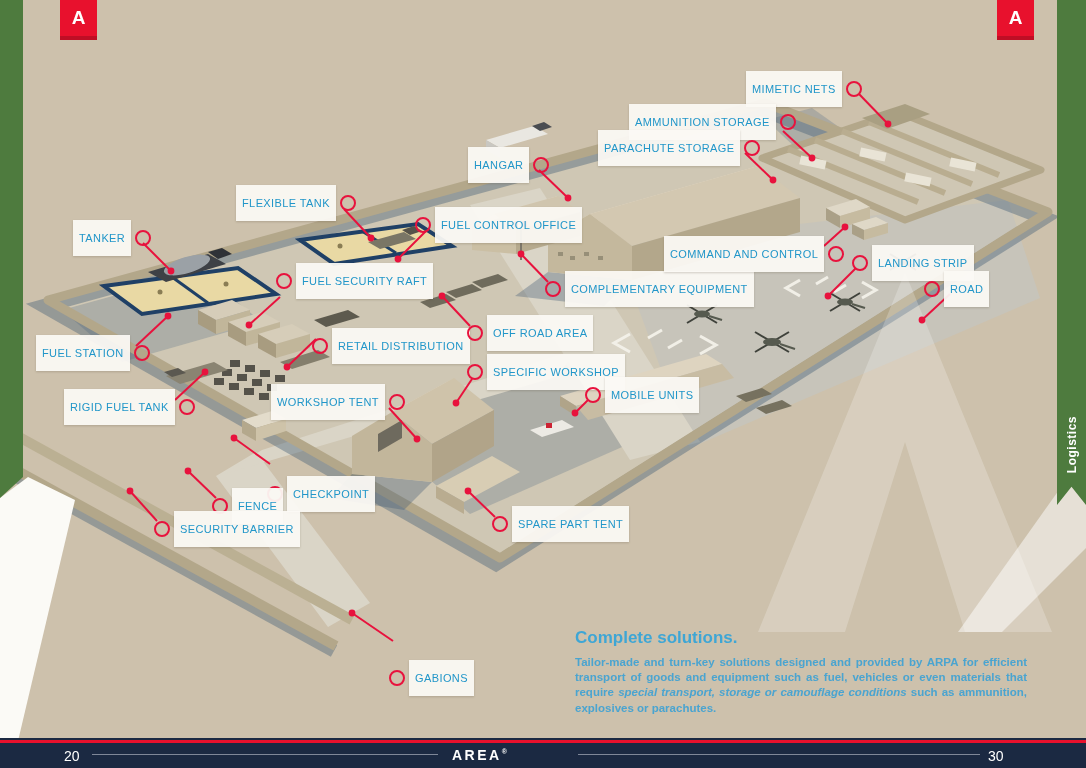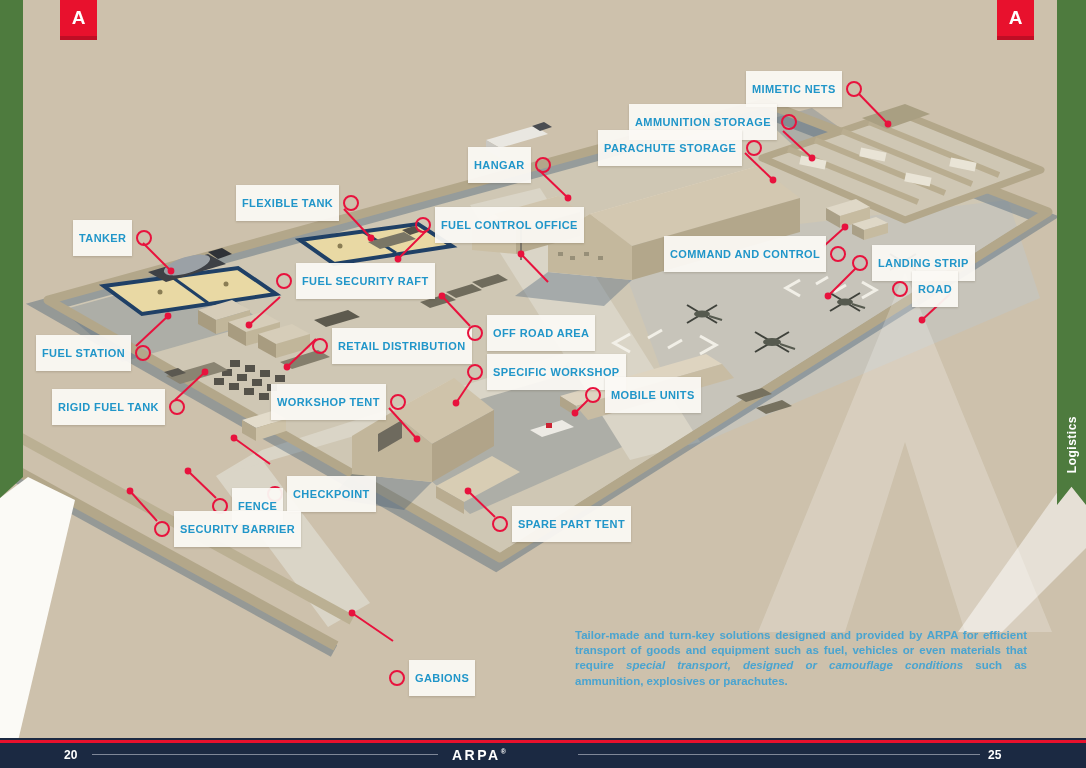--- a/index.html
+++ b/index.html
@@ -3,21 +3,21 @@
 <meta charset="utf-8">
 <style>
   html,body{margin:0;padding:0;background:#8a8a8a;}
   .page{position:relative;width:1086px;height:768px;background:#cdc1ac;overflow:hidden;
         font-family:"Liberation Sans",sans-serif;}
   .scene,.connectors{position:absolute;left:0;top:0;}
   .scene{z-index:1;}
   .connectors{z-index:3;}
   
   .callout{position:absolute;z-index:4;display:flex;align-items:center;height:18px;}
-  .chip{background:rgba(251,249,244,0.94);color:#2196c9;font-weight:bold;font-size:11px;
+  .chip{background:rgba(251,249,244,0.94);color:#2196c9;font-weight:normal;font-size:11px;
         letter-spacing:.4px;padding:12px 6px;white-space:nowrap;text-transform:uppercase;
         font-family:"Liberation Sans",sans-serif;box-shadow:0 1px 2px rgba(90,80,60,.25);}
   .ring{width:12px;height:12px;border:2.5px solid #e8123d;border-radius:50%;flex:none;background:transparent;}
   .ring.left{margin-right:4px;}
   .ring.right{margin-left:4px;}
   
   .flag{position:absolute;top:0;width:37px;height:36px;background:#e8112d;color:#ffffff;
         display:flex;align-items:center;justify-content:center;font-weight:bold;font-size:19px;
         border-bottom:4px solid #bf0e25;z-index:6;}
   .flag.left{left:60px;}
@@ -33,21 +33,21 @@
         clip-path:polygon(0 28px,28px 7px,75px 30px,18px 100%,0 100%);}
   
   .solutions{position:absolute;left:575px;top:628px;width:452px;z-index:4;}
   .solutions h2{margin:0 0 7px 0;font-size:17px;color:#3ea6d5;font-weight:bold;}
   .solutions p{margin:0;font-size:11.5px;line-height:1.32;color:#4aa4d0;text-align:justify;font-weight:bold;}
   .solutions .em{font-style:italic;}
   
   .footer-cap{position:absolute;left:0;right:0;bottom:28px;height:2px;background:#1b2942;z-index:6;}
   .footer{position:absolute;left:0;right:0;bottom:0;height:25px;background:#1b2942;
           border-top:3px solid #e8112d;z-index:6;}
-  .footer .pageno{position:absolute;top:5px;color:#ffffff;font-size:12px;font-weight:bold;}
+  .footer .pageno{position:absolute;top:5px;color:#ffffff;font-size:14px;font-weight:normal;}
   .footer .pageno.l{left:64px;}
   .footer .pageno.r{left:988px;}
   .footer .rule{position:absolute;top:11px;height:1px;background:rgba(210,214,224,0.55);}
   .footer .rule.l{left:92px;width:346px;}
   .footer .rule.r{left:578px;width:402px;}
   .brand{position:absolute;left:452px;top:4px;color:#ffffff;font-size:14px;font-weight:bold;letter-spacing:2.5px;}
   .brand sup{font-size:7px;letter-spacing:0;}
 </style>
 </head>
 <body>
@@ -342,49 +342,53 @@
     <span class="chip">FUEL CONTROL OFFICE</span>
   </div>
   <div class="callout" style="left:73px;top:229px">
     <span class="chip">TANKER</span>
     <span class="ring right"></span>
   </div>
   <div class="callout" style="left:276px;top:272px">
     <span class="ring left"></span>
     <span class="chip">FUEL SECURITY RAFT</span>
   </div>
+  <div class="callout" style="left:545px;top:280px">
+    <span class="ring left"></span>
+    <span class="chip">COMPLEMENTARY EQUIPMENT</span>
+  </div>
   <div class="callout" style="left:664px;top:245px">
     <span class="chip">COMMAND AND CONTROL</span>
     <span class="ring right"></span>
   </div>
   <div class="callout" style="left:852px;top:254px">
     <span class="ring left"></span>
     <span class="chip">LANDING STRIP</span>
   </div>
-  <div class="callout" style="left:892px;top:280px">
+  <div class="callout" style="left:924px;top:280px">
     <span class="ring left"></span>
     <span class="chip">ROAD</span>
   </div>
   <div class="callout" style="left:312px;top:337px">
     <span class="ring left"></span>
     <span class="chip">RETAIL DISTRIBUTION</span>
   </div>
   <div class="callout" style="left:467px;top:324px">
     <span class="ring left"></span>
     <span class="chip">OFF ROAD AREA</span>
   </div>
   <div class="callout" style="left:36px;top:344px">
     <span class="chip">FUEL STATION</span>
     <span class="ring right"></span>
   </div>
   <div class="callout" style="left:467px;top:363px">
     <span class="ring left"></span>
     <span class="chip">SPECIFIC WORKSHOP</span>
   </div>
-  <div class="callout" style="left:52px;top:398px">
+  <div class="callout" style="left:64px;top:398px">
     <span class="chip">RIGID FUEL TANK</span>
     <span class="ring right"></span>
   </div>
   <div class="callout" style="left:271px;top:393px">
     <span class="chip">WORKSHOP TENT</span>
     <span class="ring right"></span>
   </div>
   <div class="callout" style="left:585px;top:386px">
     <span class="ring left"></span>
     <span class="chip">MOBILE UNITS</span>
@@ -417,25 +421,26 @@
   </div>
 
   <div class="flag left">
     <span>A</span>
   </div>
   <div class="flag right">
     <span>A</span>
   </div>
 
   <div class="solutions">
-    <p><span>Tailor-made and turn-key solutions designed and provided by ARPA for efficient transport of goods and equipment such as fuel, vehicles or even materials that require </span><span class="em">special transport, designed or camouflage conditions</span><span> such as ammunition, explosives or parachutes.</span></p>
+    <h2>Complete solutions.</h2>
+    <p><span>Tailor-made and turn-key solutions designed and provided by ARPA for efficient transport of goods and equipment such as fuel, vehicles or even materials that require </span><span class="em">special transport, storage or camouflage conditions</span><span> such as ammunition, explosives or parachutes.</span></p>
   </div>
 
   <div class="footer-cap"></div>
   <div class="footer">
     <span class="pageno l">20</span>
     <span class="rule l"></span>
-    <span class="brand"><span>ARPA</span><sup>®</sup></span>
+    <span class="brand"><span>AREA</span><sup>®</sup></span>
     <span class="rule r"></span>
-    <span class="pageno r">25</span>
+    <span class="pageno r">30</span>
   </div>
 
 </div>
 
 </body></html>

